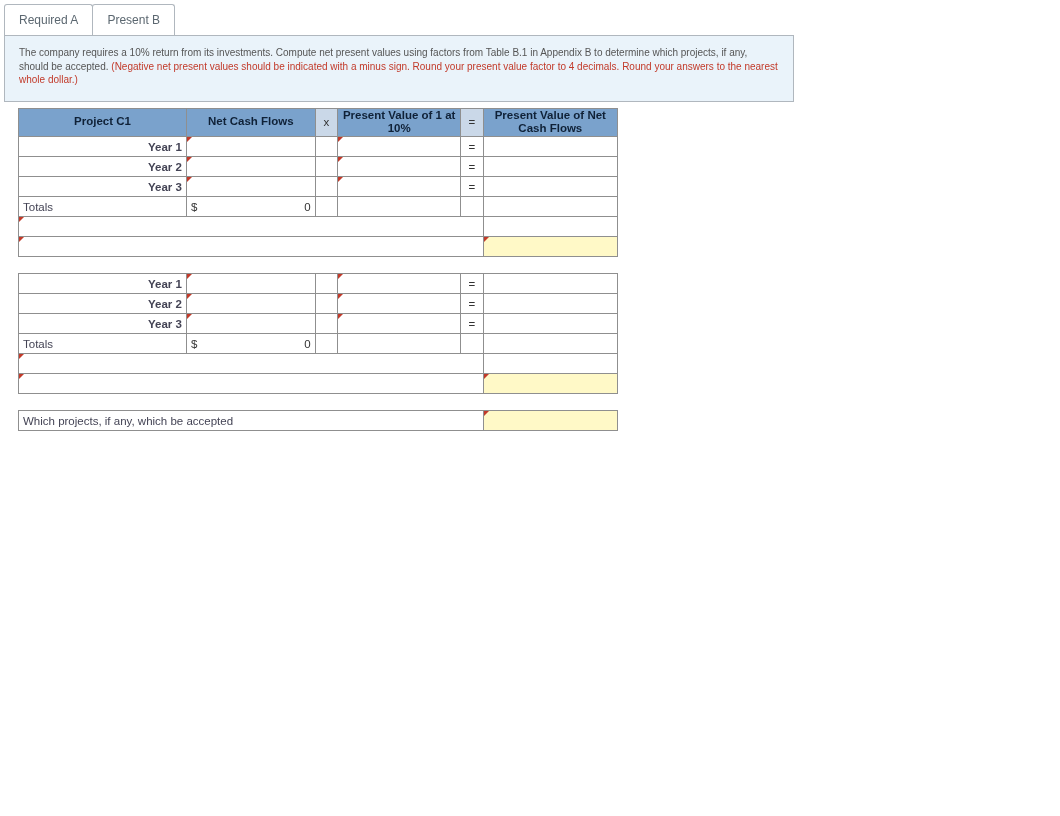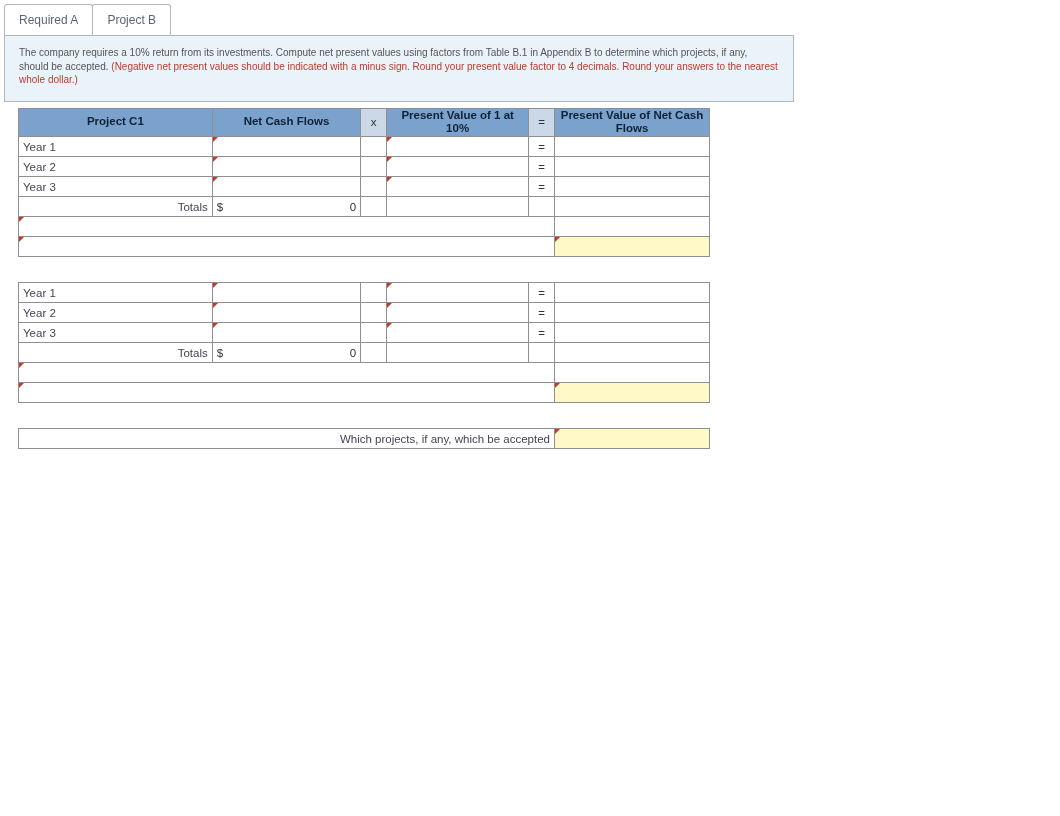--- a/index.html
+++ b/index.html
@@ -38,22 +38,22 @@
     color: #555;
     max-width: 760px;
   }
   .instructions .red { color: #c23a2a; }
   .tables-wrap {
     margin: 6px 0 0 18px;
     max-width: 620px;
   }
   table.grid {
     border-collapse: collapse;
-    width: 692px;
-    margin-bottom: 17px;
+    width: 600px;
+    margin-bottom: 8px;
   }
   table.grid td, table.grid th {
     border: 1px solid #8f8f8f;
     height: 20px;
     font-size: 11.5px;
     padding: 0 4px;
     box-sizing: border-box;
     vertical-align: middle;
   }
   th.hdr {
@@ -66,22 +66,22 @@
     line-height: 1.2;
   }
   th.op {
     background: #cad8e8;
     text-align: center;
     font-weight: normal;
     width: 20px;
     font-size: 11px;
     padding: 0;
   }
-  td.lbl-center { text-align: left; color: #445; }
-  td.lbl-left { text-align: right; color: #445; padding-left: 4px; }
+  td.lbl-center { text-align: right; color: #445; font-weight: bold; }
+  td.lbl-left { text-align: left; color: #445; padding-left: 4px; }
   td.op-cell { text-align: center; font-size: 11px; width:20px; padding:0; }
   td.input-cell { background: #fff; position: relative; }
   td.input-cell::before {
     content: "";
     position: absolute;
     left: 0; top: 0;
     width: 0; height: 0;
     border-top: 5px solid #c23a2a;
     border-right: 5px solid transparent;
   }
@@ -93,21 +93,21 @@
   .col-x { width: 20px; }
   .col-c { width: 110px; }
   .col-eq{ width: 20px; }
   .col-d { width: 120px; }
 </style>
 </head>
 <body>
 
 <div class="tabs">
   <div class="tab active">Required A</div>
-  <div class="tab">Project B</div>
+  <div class="tab">Present B</div>
 </div>
 
 <div class="instructions">
   <span>The company requires a 10% return from its investments. Compute net present values using factors from Table B.1 in Appendix B to determine which projects, if any, should be accepted. </span><span class="red">(Negative net present values should be indicated with a minus sign. Round your present value factor to 4 decimals. Round your answers to the nearest whole dollar.)</span>
 </div>
 
 <div class="tables-wrap">
 
 <table class="grid">
   <colgroup>

